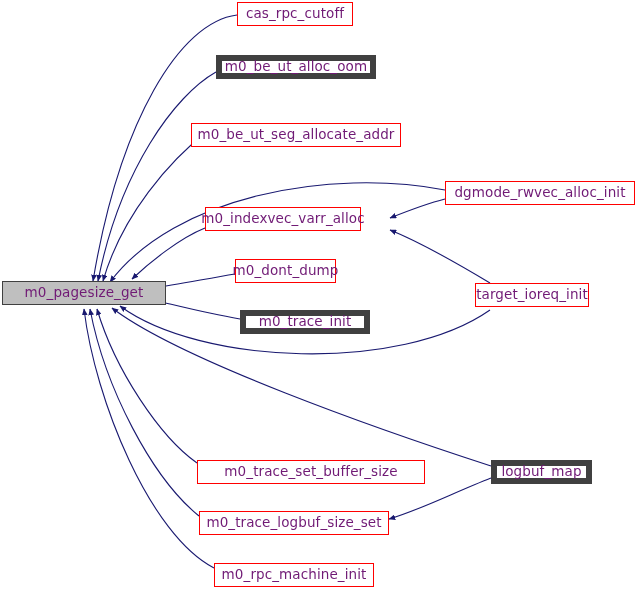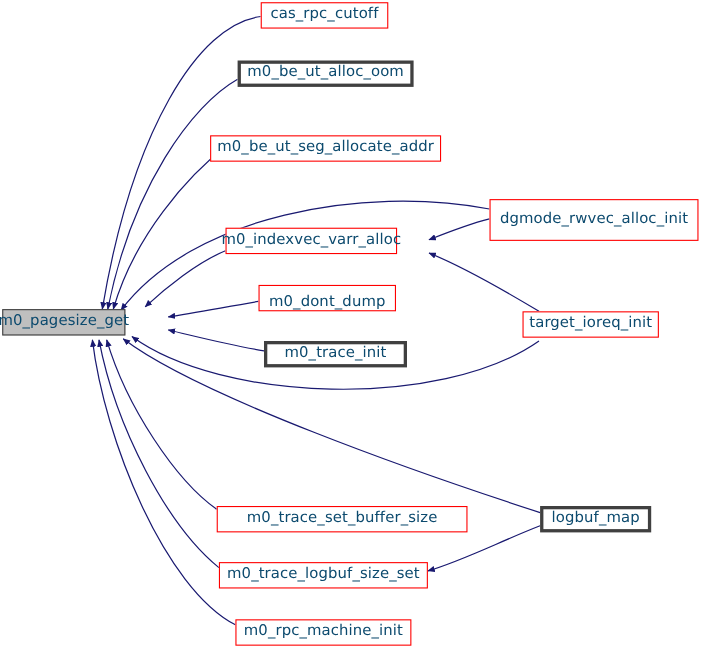--- a/index.html
+++ b/index.html
@@ -27,29 +27,29 @@
     pointer-events: none;
   }
   .gnode {
     position: absolute;
     box-sizing: border-box;
     display: flex;
     align-items: center;
     justify-content: center;
     background: #ffffff;
     border: 1px solid #ff0000;
-    color: #0c4a6e;
+    color: #701a75;
     font-size: 13.5px;
     line-height: 1;
     letter-spacing: 0.1px;
     white-space: nowrap;
     cursor: pointer;
   }
   .gnode.black {
-    border: 3px solid #404040;
+    border: 6px solid #404040;
   }
   .gnode.current {
     background: #bfbfbf;
     border: 1px solid #404040;
     cursor: default;
   }
   .gnode .lbl {
     display: block;
     transform: translateY(-0.5px);
   }
@@ -76,42 +76,42 @@
         <path d="M491,466 C380,430 180,360 112,308" fill="none" stroke="#191970" stroke-width="1.1" marker-end="url(#arrow-navy)"></path>
         <path d="M197,463 C160,437 115,370 97,309" fill="none" stroke="#191970" stroke-width="1.1" marker-end="url(#arrow-navy)"></path>
         <path d="M199,516 C152,478 105,388 90,309" fill="none" stroke="#191970" stroke-width="1.1" marker-end="url(#arrow-navy)"></path>
         <path d="M214,568 C150,535 95,400 84,309" fill="none" stroke="#191970" stroke-width="1.1" marker-end="url(#arrow-navy)"></path>
         <path d="M445,199 C425,204 405,212 390,218" fill="none" stroke="#191970" stroke-width="1.1" marker-end="url(#arrow-navy)"></path>
         <path d="M490,283 C455,262 415,240 390,230" fill="none" stroke="#191970" stroke-width="1.1" marker-end="url(#arrow-navy)"></path>
         <path d="M491,478 C455,492 420,510 389,519" fill="none" stroke="#191970" stroke-width="1.1" marker-end="url(#arrow-navy)"></path>
       </g>
   </svg>
   <div id="nodes-group">
-      <div class="gnode current" style="left: 2px; top: 281px; width: 112px; height: 24px;">
+      <div class="gnode current" style="left: 2px; top: 281px; width: 164px; height: 24px;">
         <span class="lbl">m0_pagesize_get</span>
       </div>
       <div class="gnode" style="left: 237px; top: 2px; width: 116px; height: 24px;">
         <span class="lbl">cas_rpc_cutoff</span>
       </div>
       <div class="gnode black" style="left: 216px; top: 55px; width: 160px; height: 24px;">
         <span class="lbl">m0_be_ut_alloc_oom</span>
       </div>
       <div class="gnode" style="left: 191px; top: 107px; width: 210px; height: 24px; margin-top: 16px;">
         <span class="lbl">m0_be_ut_seg_allocate_addr</span>
       </div>
-      <div class="gnode" style="left: 445px; top: 181px; width: 190px; height: 38px;">
+      <div class="gnode" style="left: 445px; top: 181px; width: 190px; height: 24px;">
         <span class="lbl">dgmode_rwvec_alloc_init</span>
       </div>
       <div class="gnode" style="left: 205px; top: 207px; width: 156px; height: 24px;">
         <span class="lbl">m0_indexvec_varr_alloc</span>
       </div>
-      <div class="gnode" style="left: 235px; top: 259px; width: 125px; height: 24px; align-items: flex-end;">
+      <div class="gnode" style="left: 235px; top: 259px; width: 101px; height: 24px;">
         <span class="lbl">m0_dont_dump</span>
       </div>
-      <div class="gnode" style="left: 475px; top: 283px; width: 124px; height: 24px;">
+      <div class="gnode" style="left: 475px; top: 283px; width: 114px; height: 24px;">
         <span class="lbl">target_ioreq_init</span>
       </div>
       <div class="gnode black" style="left: 240px; top: 310px; width: 130px; height: 24px;">
         <span class="lbl">m0_trace_init</span>
       </div>
       <div class="gnode" style="left: 197px; top: 460px; width: 228px; height: 24px;">
         <span class="lbl">m0_trace_set_buffer_size</span>
       </div>
       <div class="gnode black" style="left: 491px; top: 460px; width: 101px; height: 24px;">
         <span class="lbl">logbuf_map</span>

